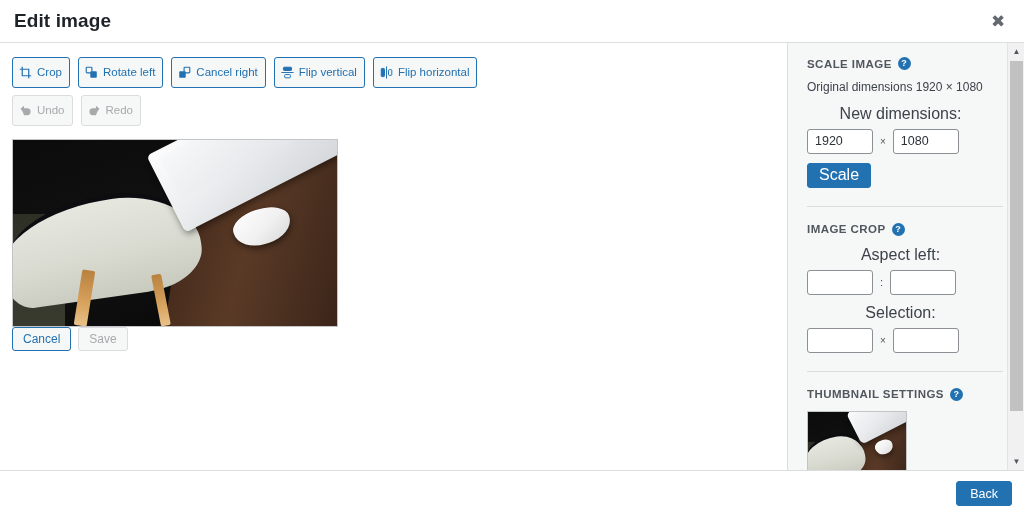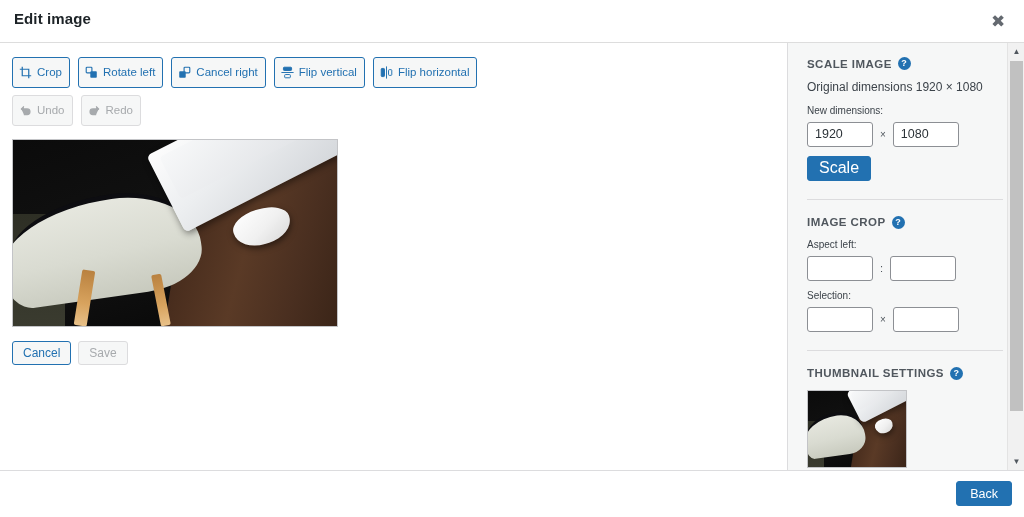--- a/index.html
+++ b/index.html
@@ -26,21 +26,21 @@
     position: relative;
     height: 43px;
     flex: 0 0 43px;
     border-bottom: 1px solid #ddd;
     background: #fff;
   }
   .modal-title {
     position: absolute;
     left: 14px;
     top: 10px;
-    font-size: 15px;
+    font-size: 19px;
     font-weight: 600;
     color: #1d2327;
     letter-spacing: 0.1px;
   }
   .close-btn {
     position: absolute;
     right: 8px;
     top: 4px;
     width: 36px;
     height: 36px;
@@ -192,21 +192,20 @@
     width: 18%;
     height: 19%;
     background: linear-gradient(150deg, #ffffff 0%, #f0f0f0 55%, #d9d9d9 100%);
     border-radius: 48% 48% 46% 46% / 42% 42% 54% 54%;
     transform: rotate(-17deg);
     box-shadow: 0 3px 6px rgba(0,0,0,0.5);
   }
 
   
   .action-row {
-    margin-top: 14px;
     display: flex;
     gap: 7px;
   }
   .btn-cancel {
     height: 24px;
     padding: 0 10px;
     background: #f6f7f7;
     border: 1px solid #2271b1;
     border-radius: 3px;
     color: #2271b1;
@@ -267,23 +266,24 @@
     cursor: pointer;
     font-family: "Liberation Sans", sans-serif;
   }
   .side-text {
     font-size: 12px;
     color: #3c434a;
     margin: 0 0 9px 0;
     line-height: 1.3;
   }
   .side-label {
-    font-size: 10px;
+    font-size: 16px;
     color: #3c434a;
     margin: 0 0 6px 0;
+    text-align: center;
   }
   .field-row {
     display: flex;
     align-items: center;
     gap: 7px;
     margin-bottom: 9px;
   }
   .num-input {
     width: 66px;
     height: 25px;

